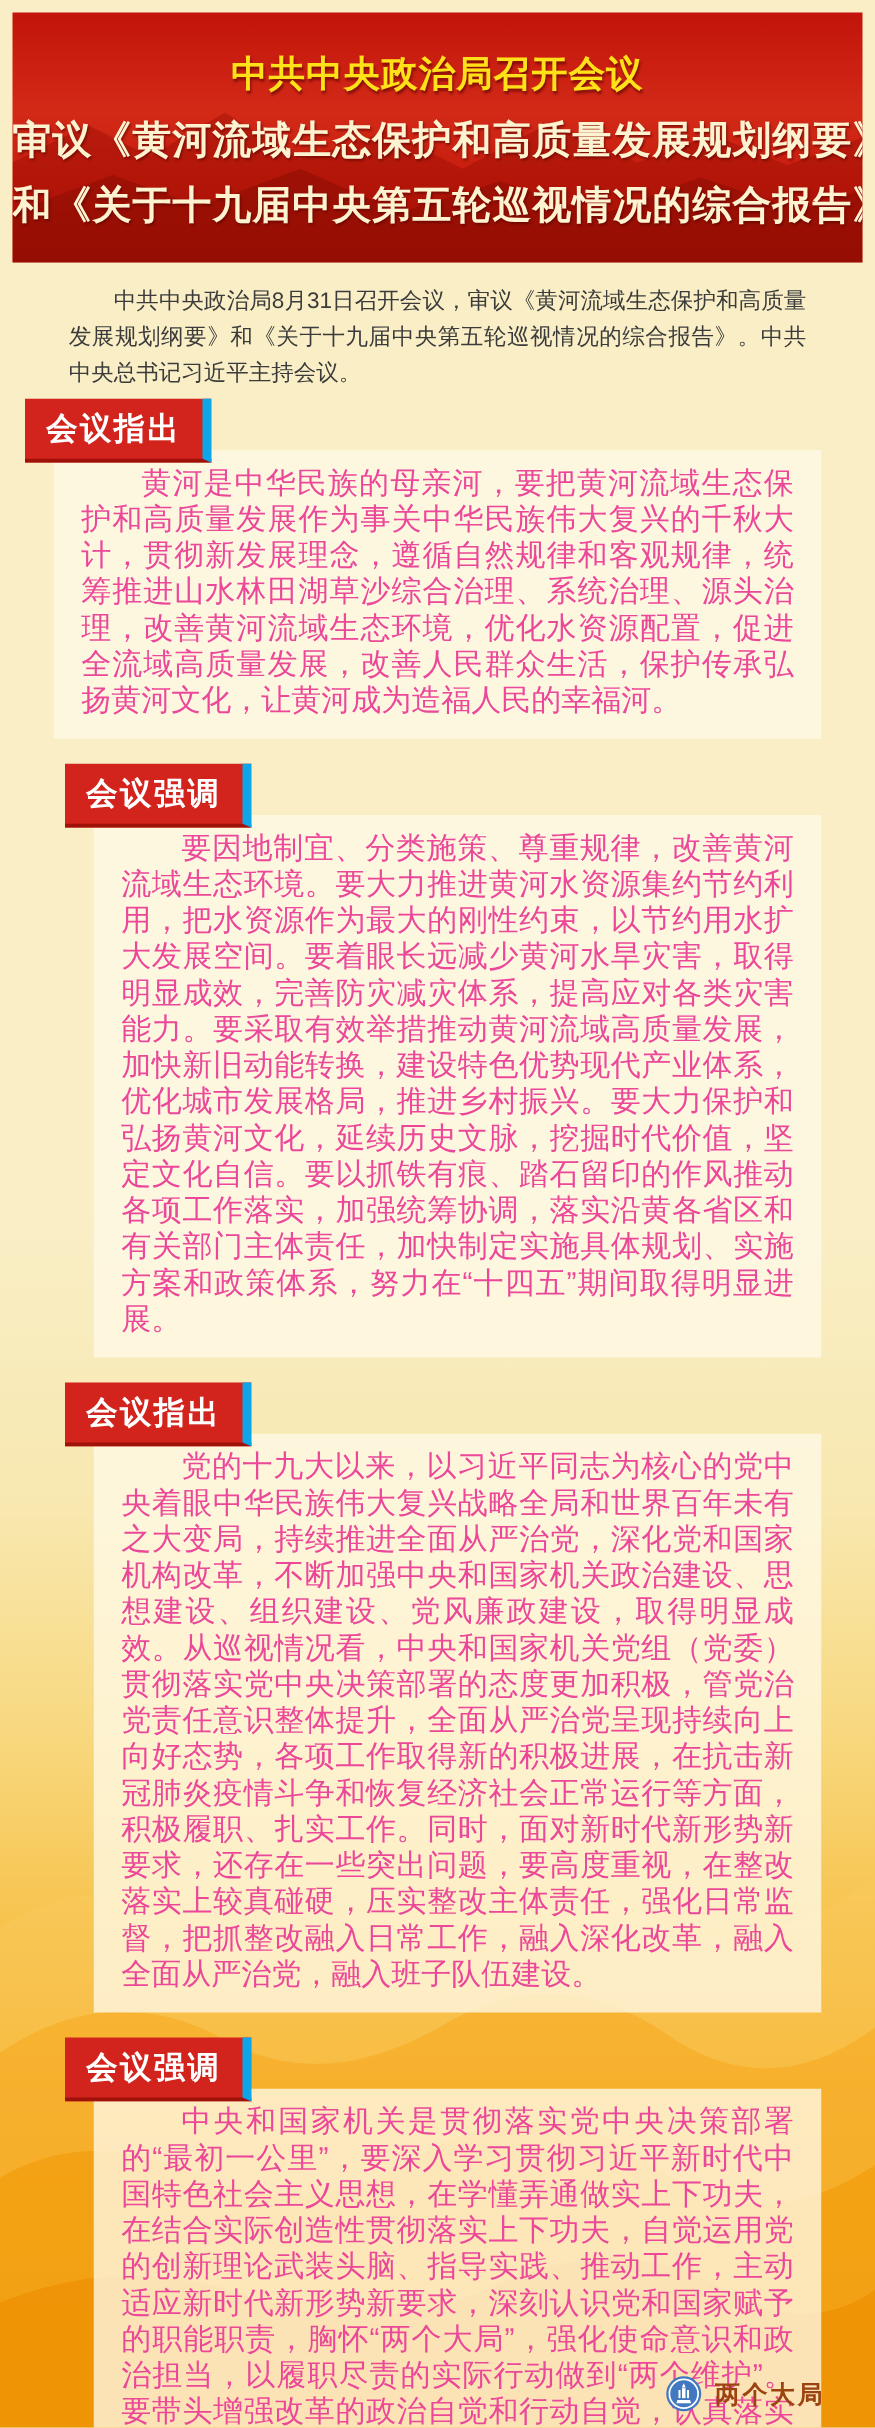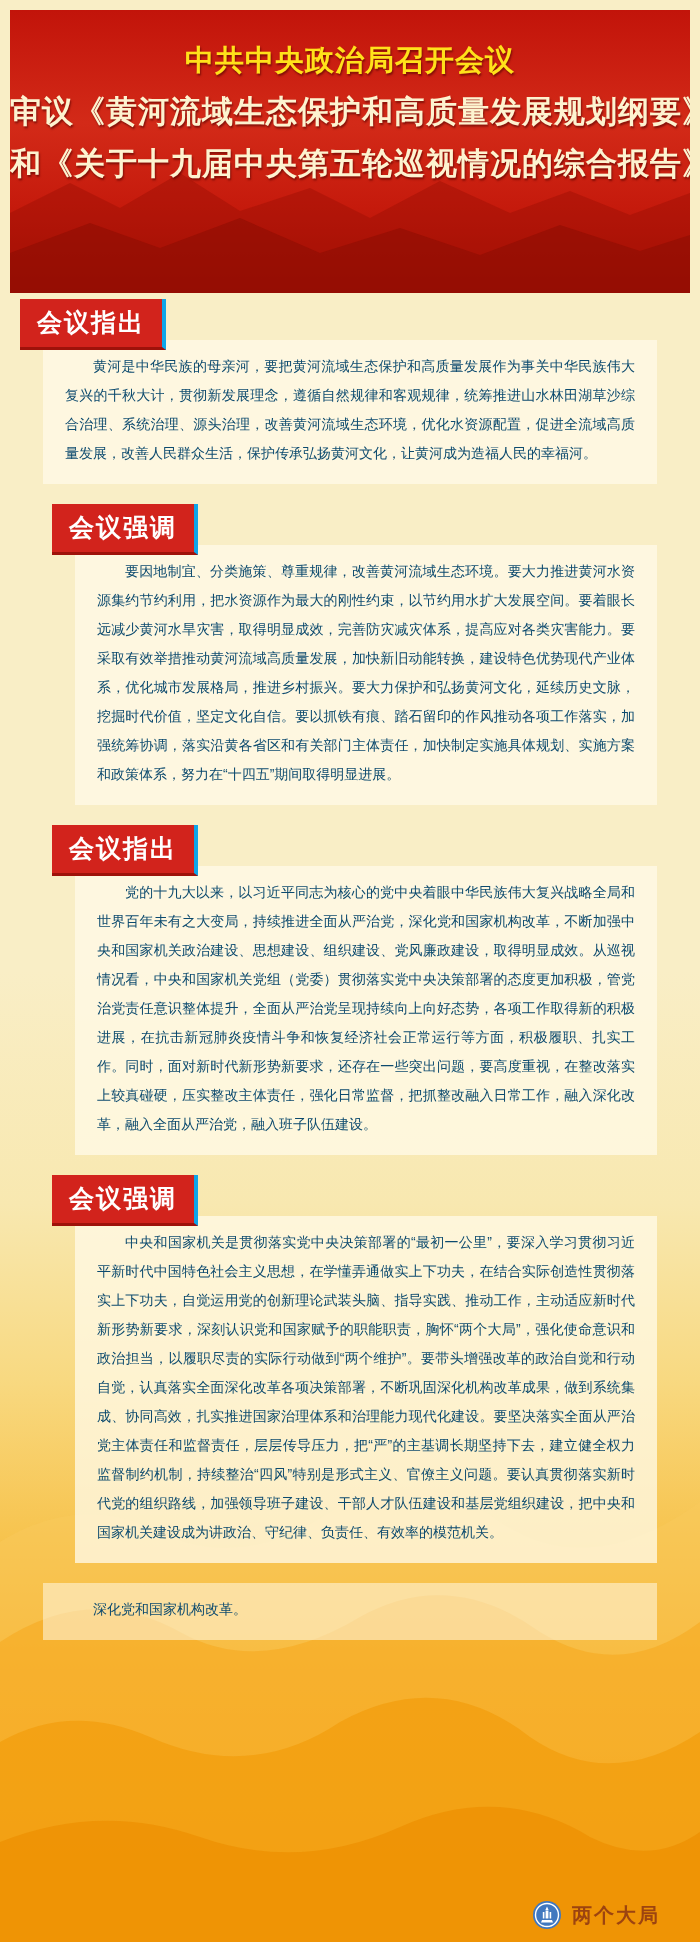--- a/index.html
+++ b/index.html
@@ -24,21 +24,21 @@
     pointer-events: none;
   }
   .page {
     position: relative;
     z-index: 1;
     padding: 10px 10px 0 10px;
   }
   
   .banner {
     position: relative;
-    height: 283px;
+    height: 200px;
     background: linear-gradient(180deg, #c2140a 0%, #d32a18 40%, #c51a0c 70%, #a90e04 100%);
     overflow: hidden;
     text-align: center;
   }
   .banner svg.banner-ridge {
     position: absolute;
     left: 0; bottom: 0;
     width: 100%; height: 140px;
   }
   .banner-titles {
@@ -68,37 +68,37 @@
   .section.first { margin-top: 6px; }
   .section.rest  { margin-top: 20px; padding-left: 32px; }
   .badge {
     position: relative;
     z-index: 3;
     display: inline-block;
     margin-left: -23px;
     margin-bottom: -10px;
     padding: 7px 17px 8px 17px;
     background: #d2231c;
-    border-right: 4px solid #0ea5e9;
+    border-right: 7px solid #0ea5e9;
     border-bottom: 3px solid #9e120a;
     color: #ffffff;
     font-size: 25px;
     font-weight: bold;
     letter-spacing: 2px;
   }
   .box {
     position: relative;
     z-index: 2;
     background: rgba(255, 250, 231, 0.78);
     padding: 12px 22px 16px 22px;
   }
   .box p, .note p {
-    font-size: 14px;
+    font-size: 24px;
     line-height: 29px;
-    color: #0c4a6e;
+    color: #ec4899;
     text-align: justify;
     text-indent: 2em;
   }
   .note {
     margin: 20px 33px 0 33px;
     background: rgba(255, 250, 232, 0.55);
     padding: 12px 22px 16px 22px;
   }
   
   .credit {
@@ -136,20 +136,21 @@
       <path d="M0,60 L60,30 L110,55 L170,20 L230,58 L300,35 L360,65 L430,28 L500,60 L560,38 L620,62 L680,40 L680,140 L0,140 Z" fill="#9c0f04" opacity="0.45"></path>
       <path d="M0,100 L80,70 L150,95 L230,65 L310,100 L390,75 L470,102 L550,72 L630,98 L680,82 L680,140 L0,140 Z" fill="#870b02" opacity="0.5"></path>
     </svg>
     <div class="banner-titles">
       <div class="banner-line yellow">中共中央政治局召开会议</div>
       <div class="banner-line cream">审议《黄河流域生态保护和高质量发展规划纲要》</div>
       <div class="banner-line cream">和《关于十九届中央第五轮巡视情况的综合报告》</div>
     </div>
   </header>
 
+  <p class="intro">中共中央政治局8月31日召开会议，审议《黄河流域生态保护和高质量发展规划纲要》和《关于十九届中央第五轮巡视情况的综合报告》。中共中央总书记习近平主持会议。</p>
 
   <section class="section first">
     <div class="badge">会议指出</div>
     <div class="box">
       <p>黄河是中华民族的母亲河，要把黄河流域生态保护和高质量发展作为事关中华民族伟大复兴的千秋大计，贯彻新发展理念，遵循自然规律和客观规律，统筹推进山水林田湖草沙综合治理、系统治理、源头治理，改善黄河流域生态环境，优化水资源配置，促进全流域高质量发展，改善人民群众生活，保护传承弘扬黄河文化，让黄河成为造福人民的幸福河。</p>
     </div>
   </section>
 
   <section class="section rest">
     <div class="badge">会议强调</div>

